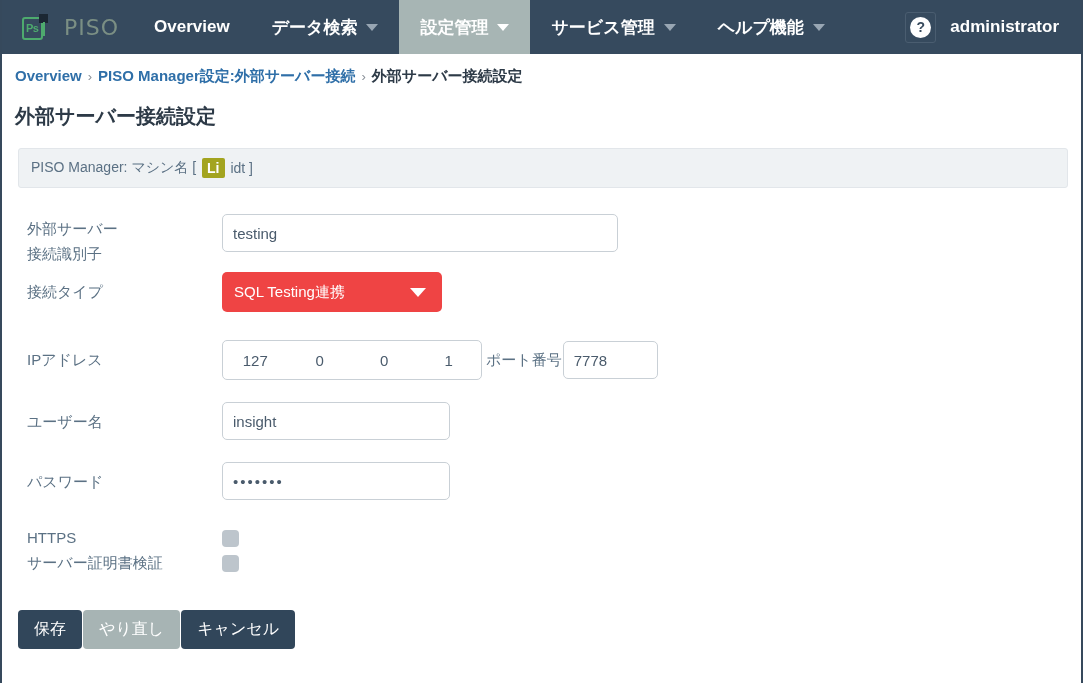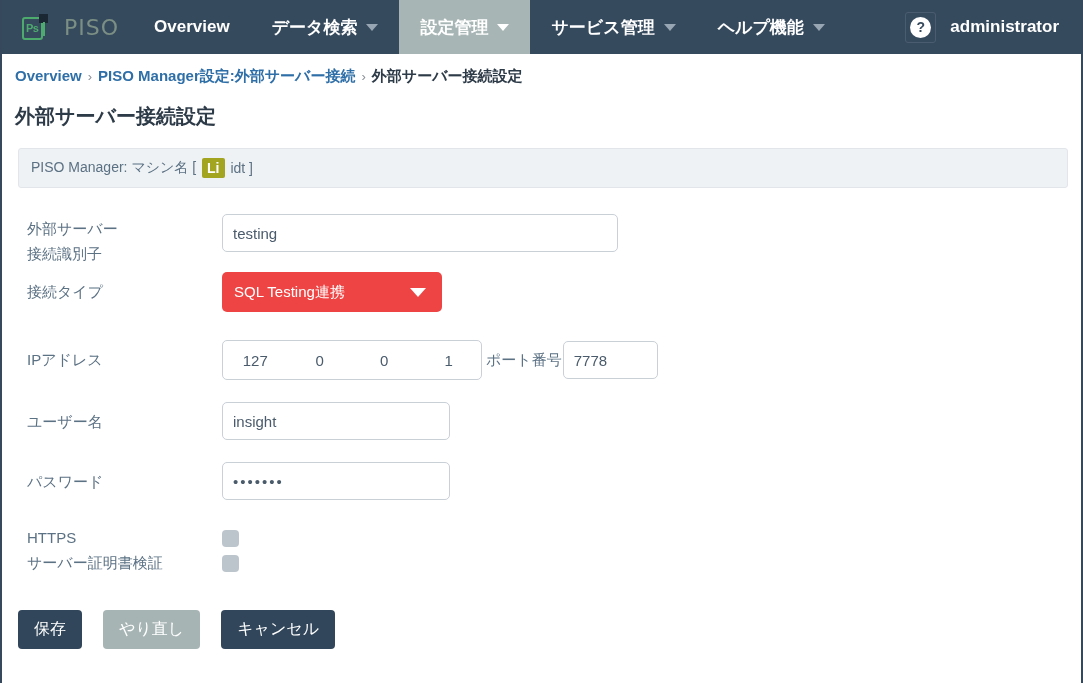--- a/index.html
+++ b/index.html
@@ -282,21 +282,21 @@
     margin: 0;
     cursor: default;
   }
 
   .spacer-sm { height: 16px; }
   .spacer-md { height: 22px; }
 
   
   .btn-row {
     display: flex;
-    gap: 21px;
+    gap: 1px;
     padding: 32px 0 0 16px;
   }
   .btn {
     border: none;
     border-radius: 4px;
     padding: 0 16px;
     height: 39px;
     font-size: 16px;
     color: #ffffff;
     font-family: "Liberation Sans", sans-serif;

